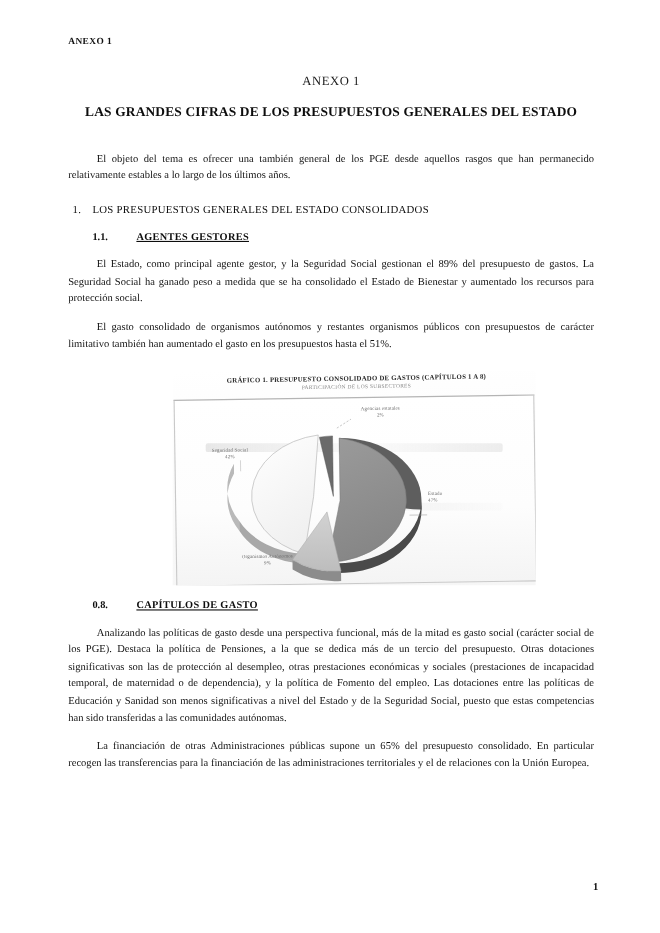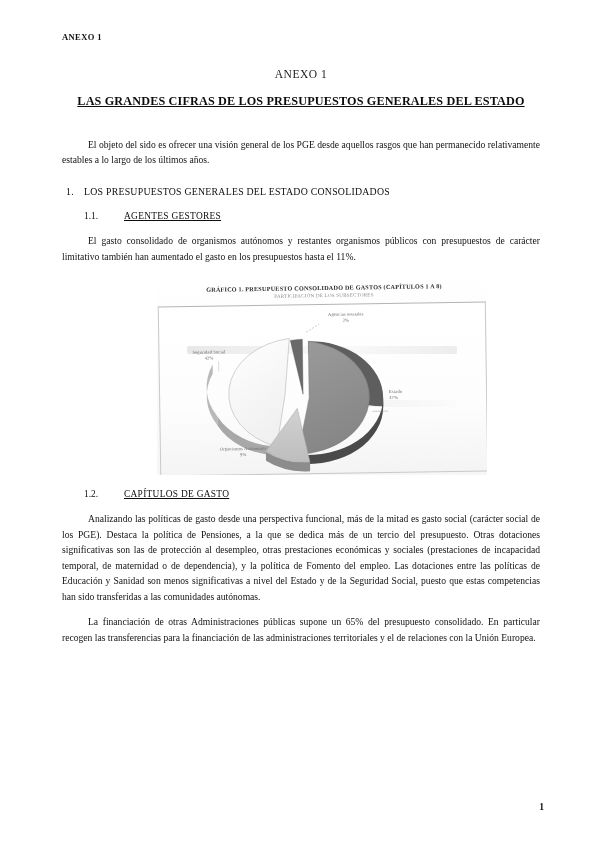--- a/index.html
+++ b/index.html
@@ -54,21 +54,20 @@
   }
 
   .doc-subtitle {
     text-align: center;
     font-size: 12.2px;
     font-weight: bold;
     line-height: 1.55;
     margin: 0 0 26px 0;
     letter-spacing: 0.15px;
     color: #0d0d0d;
-    text-decoration: underline;
   }
 
   p.body-text {
     font-size: 9.6px;
     line-height: 1.62;
     text-align: justify;
     margin: 0 0 10px 0;
     text-indent: 26px;
     color: #121212;
     hyphens: none;
@@ -83,21 +82,21 @@
     color: #0d0d0d;
   }
   h2.section-h .num {
     display: inline-block;
     width: 18px;
     margin-left: -18px;
   }
 
   h3.subsection-h {
     font-size: 9.4px;
-    font-weight: normal;
+    font-weight: bold;
     margin: 14px 0 12px 0;
     padding-left: 22px;
     color: #0d0d0d;
   }
   h3.subsection-h .num {
     display: inline-block;
     width: 40px;
   }
   h3.subsection-h .sub-label {
     text-decoration: underline;
@@ -225,32 +224,33 @@
 <div class="page">
 
   <div class="running-header">ANEXO 1</div>
 
   <div class="content">
 
     <div class="doc-title">ANEXO 1</div>
 
     <div class="doc-subtitle">LAS GRANDES CIFRAS DE LOS PRESUPUESTOS GENERALES DEL ESTADO</div>
 
-    <p class="body-text">El objeto del sido es ofrecer una visión general de los PGE desde aquellos rasgos que han permanecido relativamente estables a lo largo de los últimos años.</p>
+    <p class="body-text">El objeto del tema es ofrecer una también general de los PGE desde aquellos rasgos que han permanecido relativamente estables a lo largo de los últimos años.</p>
 
     <h2 class="section-h">
       <span class="num">1.</span><span>LOS PRESUPUESTOS GENERALES DEL ESTADO CONSOLIDADOS</span>
     </h2>
 
     <h3 class="subsection-h">
       <span class="num">1.1.</span><span class="sub-label">AGENTES GESTORES</span>
     </h3>
 
-
-    <p class="body-text">El gasto consolidado de organismos autónomos y restantes organismos públicos con presupuestos de carácter limitativo también han aumentado el gasto en los presupuestos hasta el 11%.</p>
+    <p class="body-text">El Estado, como principal agente gestor, y la Seguridad Social gestionan el 89% del presupuesto de gastos. La Seguridad Social ha ganado peso a medida que se ha consolidado el Estado de Bienestar y aumentado los recursos para protección social.</p>
+
+    <p class="body-text">El gasto consolidado de organismos autónomos y restantes organismos públicos con presupuestos de carácter limitativo también han aumentado el gasto en los presupuestos hasta el 51%.</p>
 
     <div class="figure-wrap">
       <div class="figure-scan">
 
         <div class="chart-title">GRÁFICO 1. PRESUPUESTO CONSOLIDADO DE GASTOS (CAPÍTULOS 1 A 8)</div>
         <div class="chart-subtitle">PARTICIPACIÓN DE LOS SUBSECTORES</div>
 
         <div class="scan-frame"></div>
 
         <div class="ghost-text"></div>
@@ -313,21 +313,21 @@
           <div class="pie-label lbl-oa">
             <span>Organismos Autónomos</span>
             <span class="pct">9%</span>
           </div>
         </div>
 
       </div>
     </div>
 
     <h3 class="subsection-h">
-      <span class="num">1.2.</span><span class="sub-label">CAPÍTULOS DE GASTO</span>
+      <span class="num">0.8.</span><span class="sub-label">CAPÍTULOS DE GASTO</span>
     </h3>
 
     <p class="body-text">Analizando las políticas de gasto desde una perspectiva funcional, más de la mitad es gasto social (carácter social de los PGE). Destaca la política de Pensiones, a la que se dedica más de un tercio del presupuesto. Otras dotaciones significativas son las de protección al desempleo, otras prestaciones económicas y sociales (prestaciones de incapacidad temporal, de maternidad o de dependencia), y la política de Fomento del empleo. Las dotaciones entre las políticas de Educación y Sanidad son menos significativas a nivel del Estado y de la Seguridad Social, puesto que estas competencias han sido transferidas a las comunidades autónomas.</p>
 
     <p class="body-text">La financiación de otras Administraciones públicas supone un 65% del presupuesto consolidado. En particular recogen las transferencias para la financiación de las administraciones territoriales y el de relaciones con la Unión Europea.</p>
 
   </div>
 
   <div class="page-number">1</div>
 

